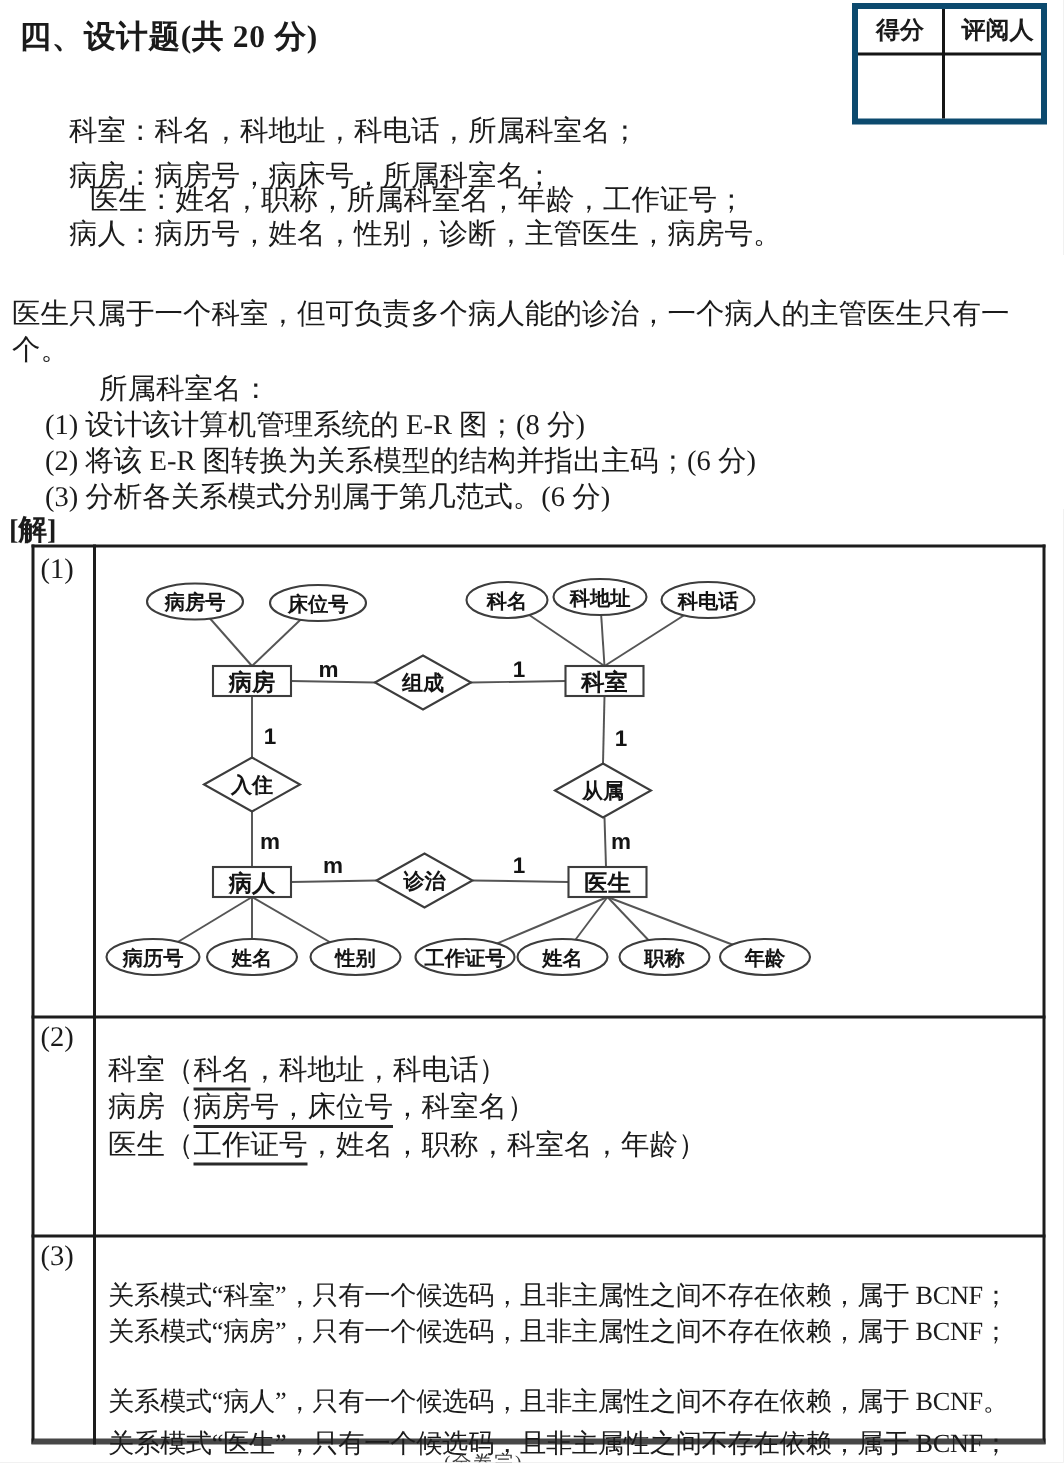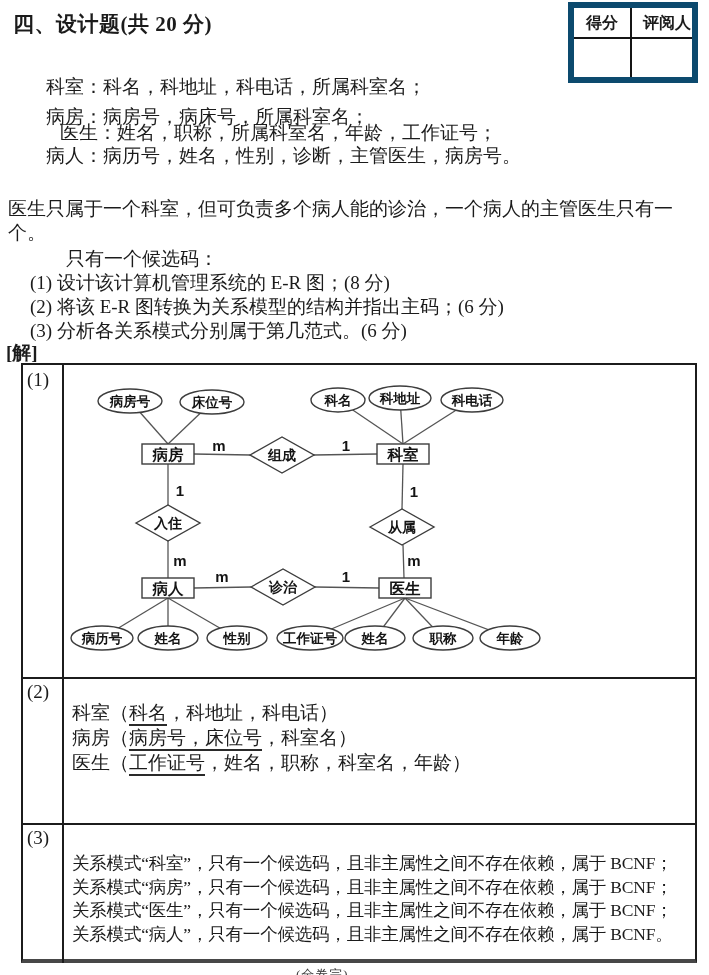--- a/index.html
+++ b/index.html
@@ -5,21 +5,21 @@
   html,body{margin:0;padding:0;background:#e8e8e8;}
   .page{
     position:relative;width:709px;height:975px;background:#ffffff;
     overflow:hidden;margin:0 auto;
     font-family:"Liberation Serif","DejaVu Serif",serif;color:#1b1b1b;
   }
   .abs{position:absolute;white-space:nowrap;}
   .title{left:13px;top:10px;font-size:21px;font-weight:bold;letter-spacing:.5px;}
   
   .score-tbl{position:absolute;left:568px;top:2px;width:130px;height:81px;
-    border:6px solid #0c4a6e;box-sizing:border-box;}
+    border:4px solid #0c4a6e;box-sizing:border-box;}
   .score-tbl .vline{position:absolute;left:56px;top:0;bottom:0;width:2px;background:#151515;}
   .score-tbl .hline{position:absolute;left:0;right:0;top:29px;height:2px;background:#151515;}
   .score-cell{position:absolute;top:0;height:29px;line-height:29px;text-align:center;
     font-size:16px;font-weight:bold;}
   .score-c1{left:0;width:56px;}
   .score-c2{left:58px;width:70px;}
   
   .bl{position:absolute;font-size:19px;white-space:nowrap;}
   .l1{left:52px;top:47px;}
   .l2{left:46px;top:74px;}
@@ -44,21 +44,21 @@
   .rowno{position:absolute;left:27px;font-size:19px;}
   .no1{top:369px;}
   .no2{top:681px;}
   .no3{top:827px;}
   
   .s2l{position:absolute;left:72px;font-size:19px;white-space:nowrap;}
   .s2a{top:700px;} .s2b{top:725px;} .s2c{top:750px;} .s2d{top:774px;}
   .pk{border-bottom:2px solid #2a2a2a;padding-bottom:1px;}
   
   .s3l{position:absolute;left:72px;font-size:17.5px;white-space:nowrap;letter-spacing:-0.2px;}
-  .s3a{top:851px;} .s3b{top:875px;} .s3c{top:898px;text-align:right;} .s3d{top:922px;}
+  .s3a{top:851px;} .s3b{top:875px;} .s3c{top:950px;text-align:right;} .s3d{top:922px;}
   
   .er-svg{position:absolute;left:23px;top:365px;}
   .er-svg text{font-family:"Liberation Sans","DejaVu Sans",sans-serif;font-weight:bold;fill:#141414;}
   .shape{fill:#ffffff;stroke:#3d3d3d;stroke-width:1.4;}
   .conn{stroke:#555555;stroke-width:1.3;}
   .ent-t{font-size:15.5px;}
   .rel-t{font-size:14px;}
   .att-t{font-size:13.5px;}
   .card-t{font-size:15px;}
   .footmark{left:296px;top:966px;font-size:13px;color:#3a3a3a;letter-spacing:1px;}
@@ -76,21 +76,21 @@
     <div class="score-cell score-c1">得分</div>
     <div class="score-cell score-c2">评阅人</div>
   </div>
 
   <div class="bl l2">科室：科名，科地址，科电话，所属科室名；</div>
   <div class="bl l3">病房：病房号，病床号，所属科室名；</div>
   <div class="bl l4">医生：姓名，职称，所属科室名，年龄，工作证号；</div>
   <div class="bl l5">病人：病历号，姓名，性别，诊断，主管医生，病房号。</div>
   <div class="bl l7">医生只属于一个科室，但可负责多个病人能的诊治，一个病人的主管医生只有一</div>
   <div class="bl l8">个。</div>
-  <div class="bl l9">只有一个候选码：</div>
+  <div class="bl l9">所属科室名：</div>
   <div class="bl l10">(1) 设计该计算机管理系统的 E-R 图；(8 分)</div>
   <div class="bl l11">(2) 将该 E-R 图转换为关系模型的结构并指出主码；(6 分)</div>
   <div class="bl l12">(3) 分析各关系模式分别属于第几范式。(6 分)</div>
   <div class="abs jie">[解]</div>
 
   <div class="sol-box"></div>
   <div class="vdiv"></div>
   <div class="hdiv hdiv1"></div>
   <div class="hdiv hdiv2"></div>
   <div class="rowno no1">(1)</div>

